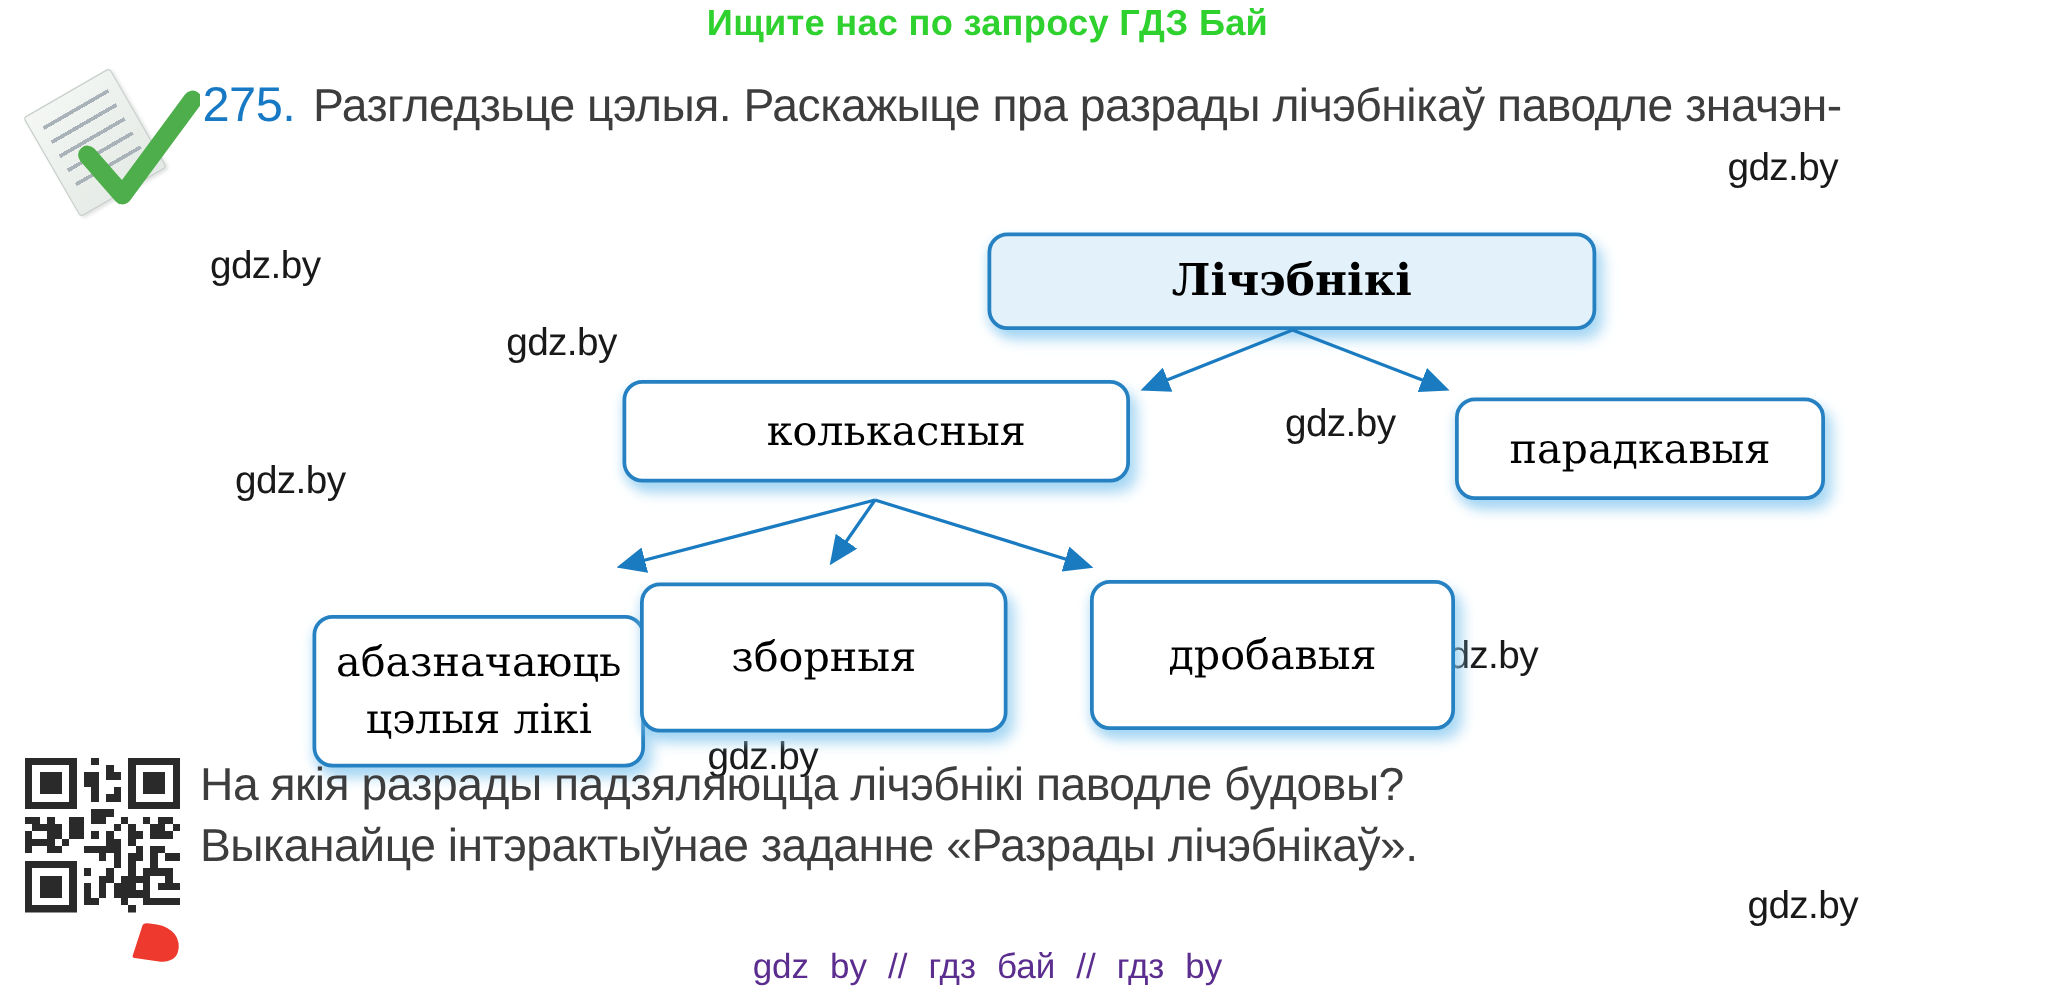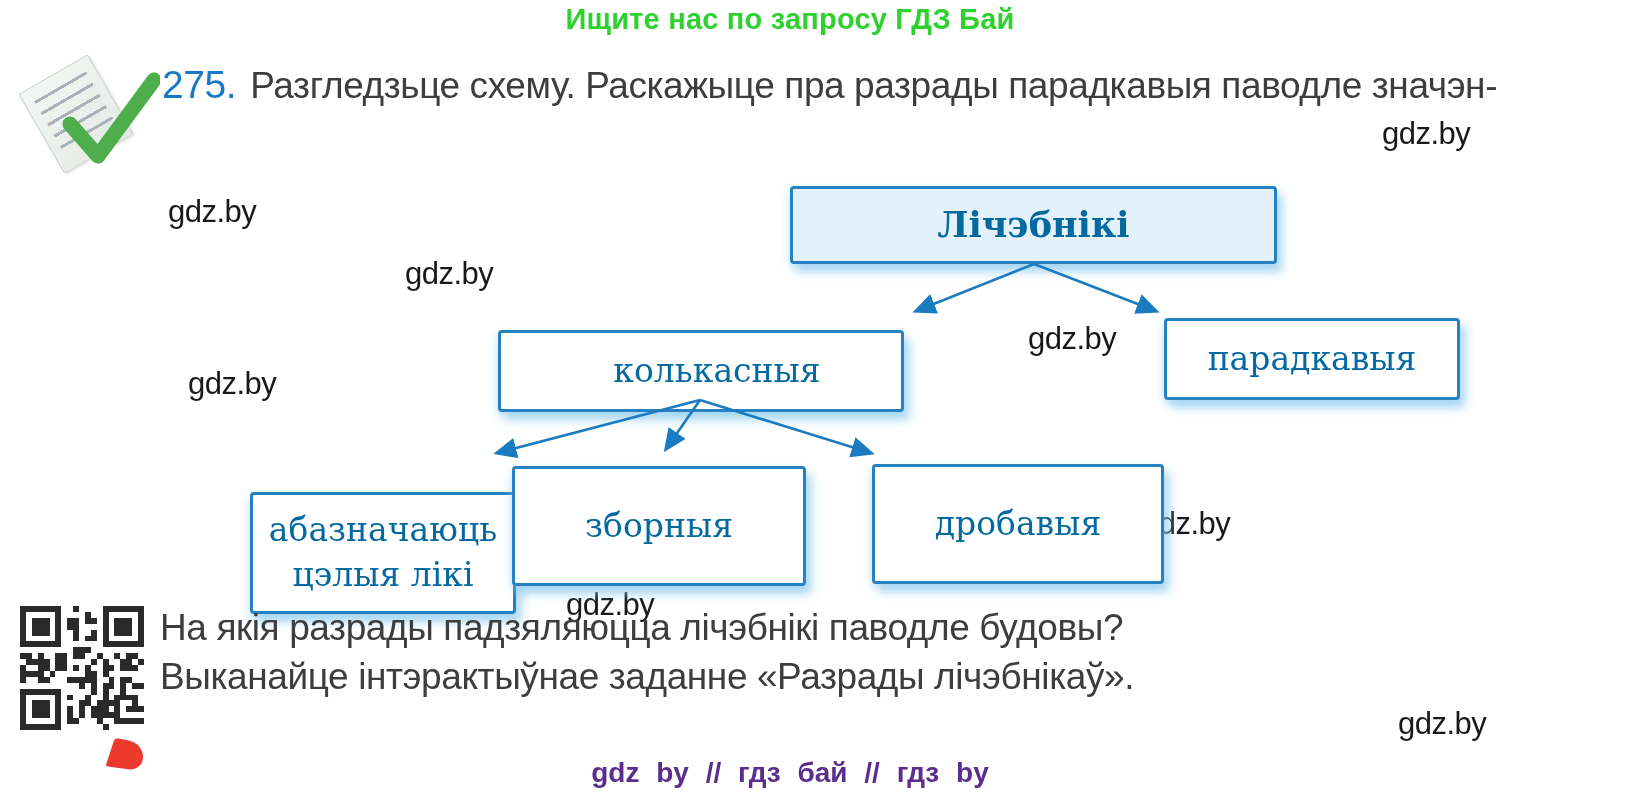--- a/index.html
+++ b/index.html
@@ -3,38 +3,38 @@
 <meta charset="utf-8">
 <style>
   html,body{margin:0;padding:0;background:#ffffff;}
   #page{position:relative;width:1580px;height:799px;background:#fff;overflow:hidden;
         font-family:"Liberation Sans",sans-serif;color:var(--text-dark,#3d3d3d);}
 
   
   .site-header{position:absolute;left:0;top:3px;width:100%;text-align:center;
       font-size:29px;font-weight:bold;color:var(--header-green,#2ed12e);letter-spacing:.2px;}
   .site-footer{position:absolute;left:0;top:757px;width:100%;text-align:center;
-      font-size:28px;font-weight:bold;color:var(--footer-purple,#5b2d8f);word-spacing:9px;}
+      font-size:28px;font-weight:normal;color:var(--footer-purple,#5b2d8f);word-spacing:9px;}
 
   
   .ex-line{position:absolute;left:162px;font-size:37px;letter-spacing:-.4px;
       color:var(--text-dark,#3d3d3d);white-space:nowrap;}
   .ex-line1{top:63px;}
   .ex-line2{top:112px;}
   .ex-num{font-weight:normal;font-size:39px;color:var(--number-blue,#1779c4);margin-right:14px;}
 
   
   .wm{position:absolute;font-size:31px;color:var(--watermark-black,#191919);
       letter-spacing:-.5px;white-space:nowrap;}
 
   
   .dbox{position:absolute;box-sizing:border-box;border:3px solid var(--box-border-blue,#2581c1);
-      border-radius:4px;background:#fff;display:flex;align-items:center;justify-content:center;
+      border-radius:16px;background:#fff;display:flex;align-items:center;justify-content:center;
       text-align:center;font-family:"DejaVu Serif","Liberation Serif",serif;
-      font-size:33px;color:#0369a1;
+      font-size:33px;color:#000000;
       box-shadow:6px 8px 10px rgba(137,201,240,.65), -2px 4px 8px rgba(137,201,240,.35);}
   .dbox.root{background:var(--box-fill-light,#e3f1fb);font-weight:bold;font-size:35px;}
   .dbox .lbl{line-height:1.35;padding:0 14px;}
 
   
   #arrows{position:absolute;left:0;top:0;width:1652px;height:799px;pointer-events:none;}
 
   
   .task-icon{position:absolute;left:26px;top:56px;width:132px;height:112px;}
   .task-paper{position:absolute;left:10px;top:12px;width:78px;height:90px;
@@ -73,37 +73,37 @@
   <div class="task-icon">
     <div class="task-paper">
       <div class="lines"></div>
     </div>
     <svg class="task-check" viewBox="0 0 100 100">
       <path d="M10 56 L38 88 L94 12" fill="none" stroke="var(--check-green,#4fae4c)" stroke-width="15" stroke-linecap="round" stroke-linejoin="round"></path>
     </svg>
   </div>
 
   <div class="ex-line ex-line1">
-    <span class="ex-num">275.</span><span>Разгледзьце схему. Раскажыце пра разрады парадкавыя паводле значэн-</span>
+    <span class="ex-num">275.</span><span>Разгледзьце цэлыя. Раскажыце пра разрады лічэбнікаў паводле значэн-</span>
   </div>
 
   <span class="wm" style="left:1382px;top:116px;">gdz.by</span>
   <span class="wm" style="left:168px;top:194px;">gdz.by</span>
   <span class="wm" style="left:405px;top:256px;">gdz.by</span>
   <span class="wm" style="left:1028px;top:321px;">gdz.by</span>
   <span class="wm" style="left:188px;top:366px;">gdz.by</span>
   <span class="wm" style="left:566px;top:587px;">gdz.by</span>
   <span class="wm" style="left:1142px;top:506px;">gdz.by</span>
   <span class="wm" style="left:1398px;top:706px;">gdz.by</span>
 
   <div class="dbox root" style="left:790px;top:186px;width:487px;height:78px;">
     <span class="lbl">Лічэбнікі</span>
   </div>
 
-  <div class="dbox" style="left:498px;top:330px;width:406px;height:82px;padding-left:32px;">
+  <div class="dbox" style="left:498px;top:304px;width:406px;height:82px;padding-left:32px;">
     <span class="lbl">колькасныя</span>
   </div>
   <div class="dbox" style="left:1164px;top:318px;width:296px;height:82px;">
     <span class="lbl">парадкавыя</span>
   </div>
 
   <div class="dbox" style="left:250px;top:464px;width:266px;height:122px;margin-top:28px;">
     <span class="lbl">абазначаюць цэлыя лікі</span>
   </div>
   <div class="dbox" style="left:512px;top:466px;width:294px;height:120px;">

